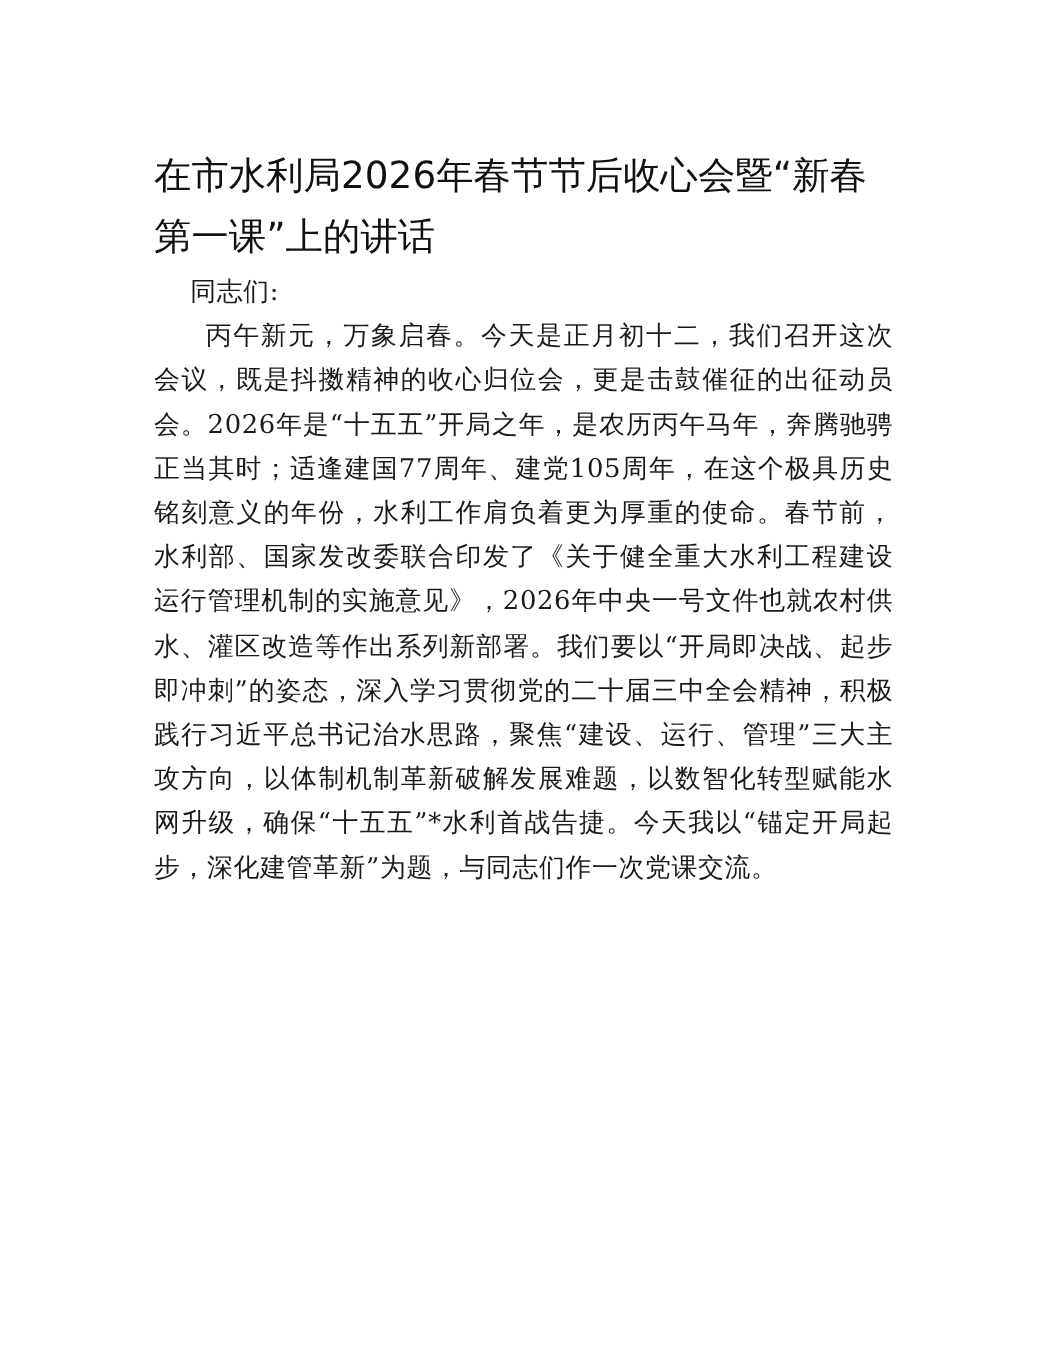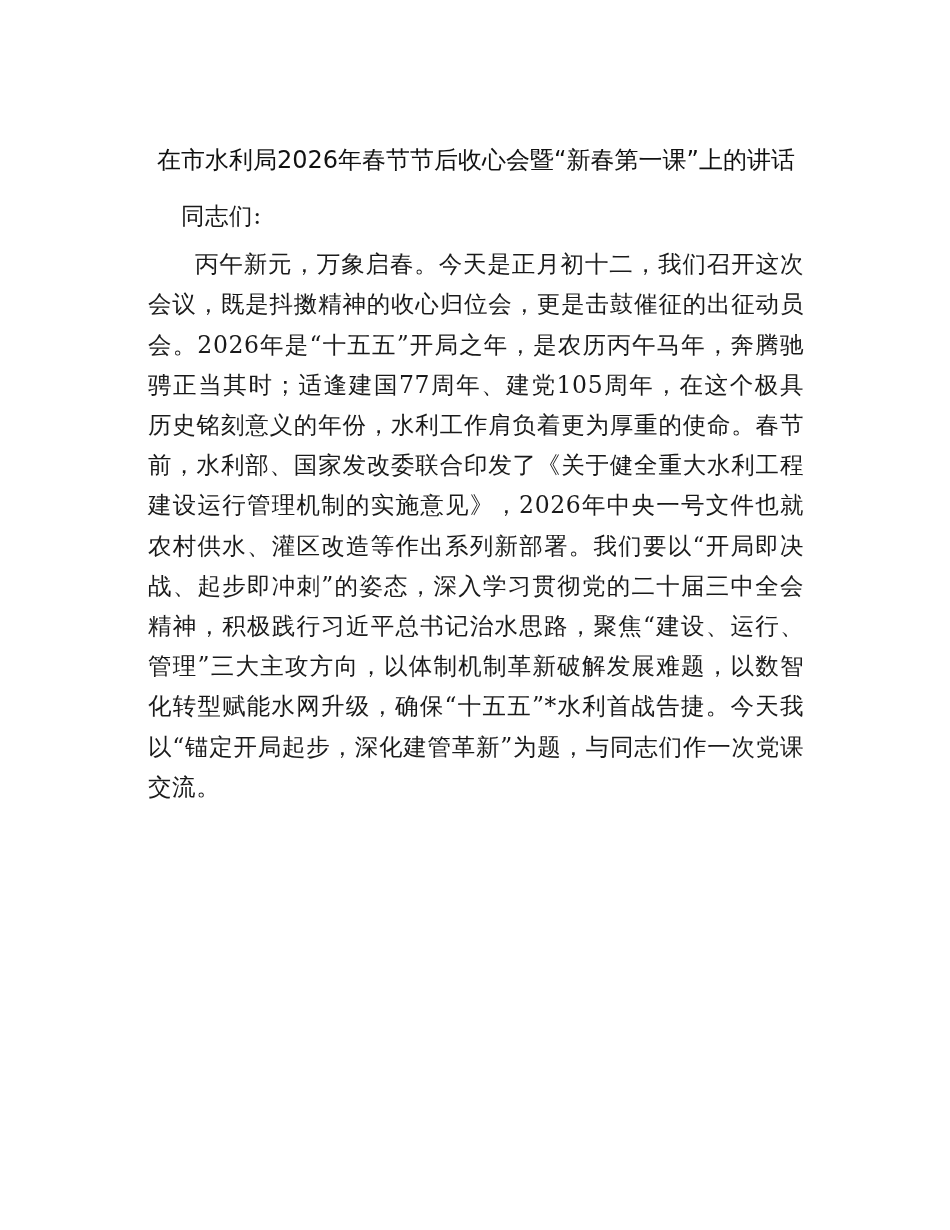--- a/index.html
+++ b/index.html
@@ -16,32 +16,31 @@
       color: #111111;
     }
     .page {
       position: absolute;
       left: 140px;
       top: 133px;
       width: 672px;
     }
     .title {
       font-family: "DejaVu Sans", "Liberation Sans", sans-serif;
-      font-size: 24px;
+      font-size: 34px;
       line-height: 55px;
-      text-align: center;
       margin: 0 0 2px 0;
       font-weight: normal;
       letter-spacing: 0px;
       color: #111;
     }
     .para {
       font-size: 23.5px;
       line-height: 40.2px;
-      margin: 8px;
+      margin: 0;
       text-align: justify;
       text-align-last: left;
       letter-spacing: 0.6px;
       text-indent: 2em;
       color: #1a1a1a;
     }
     .para.greeting {
       text-indent: 1.4em;
     }
     .para.heading {

